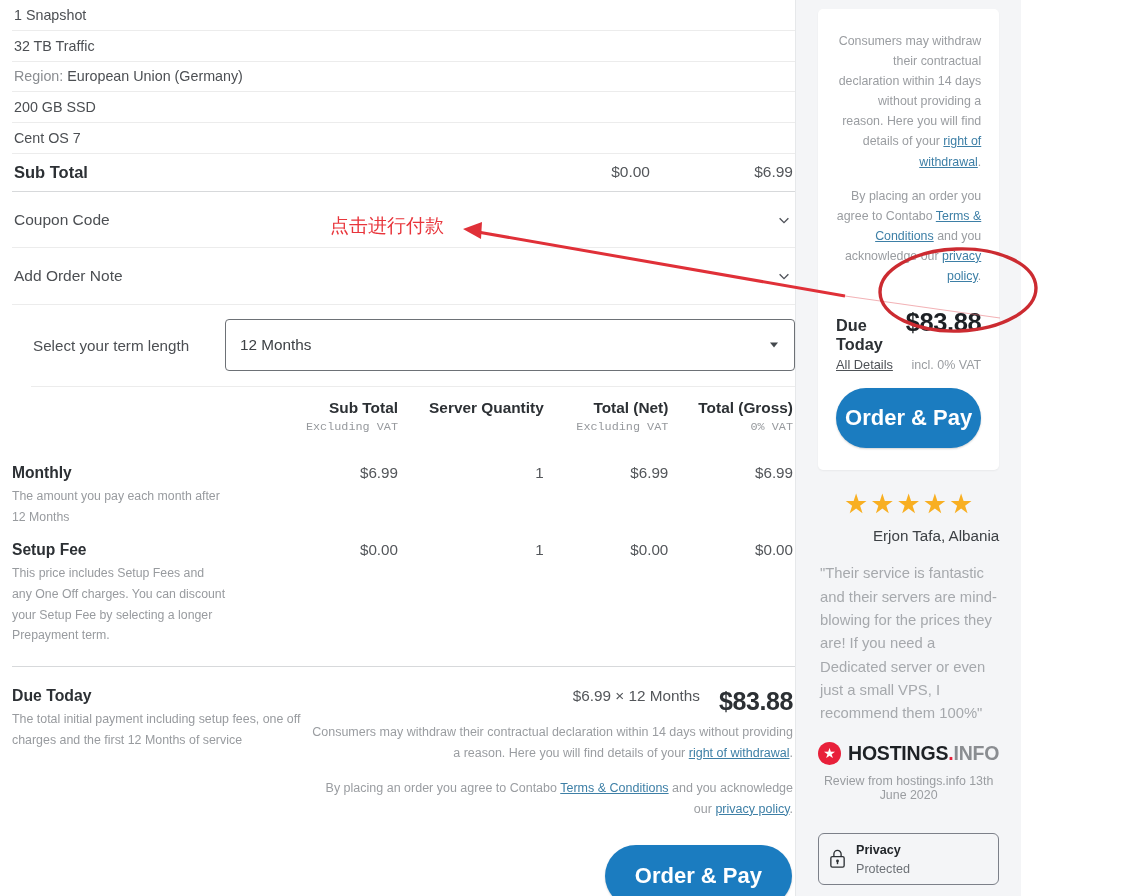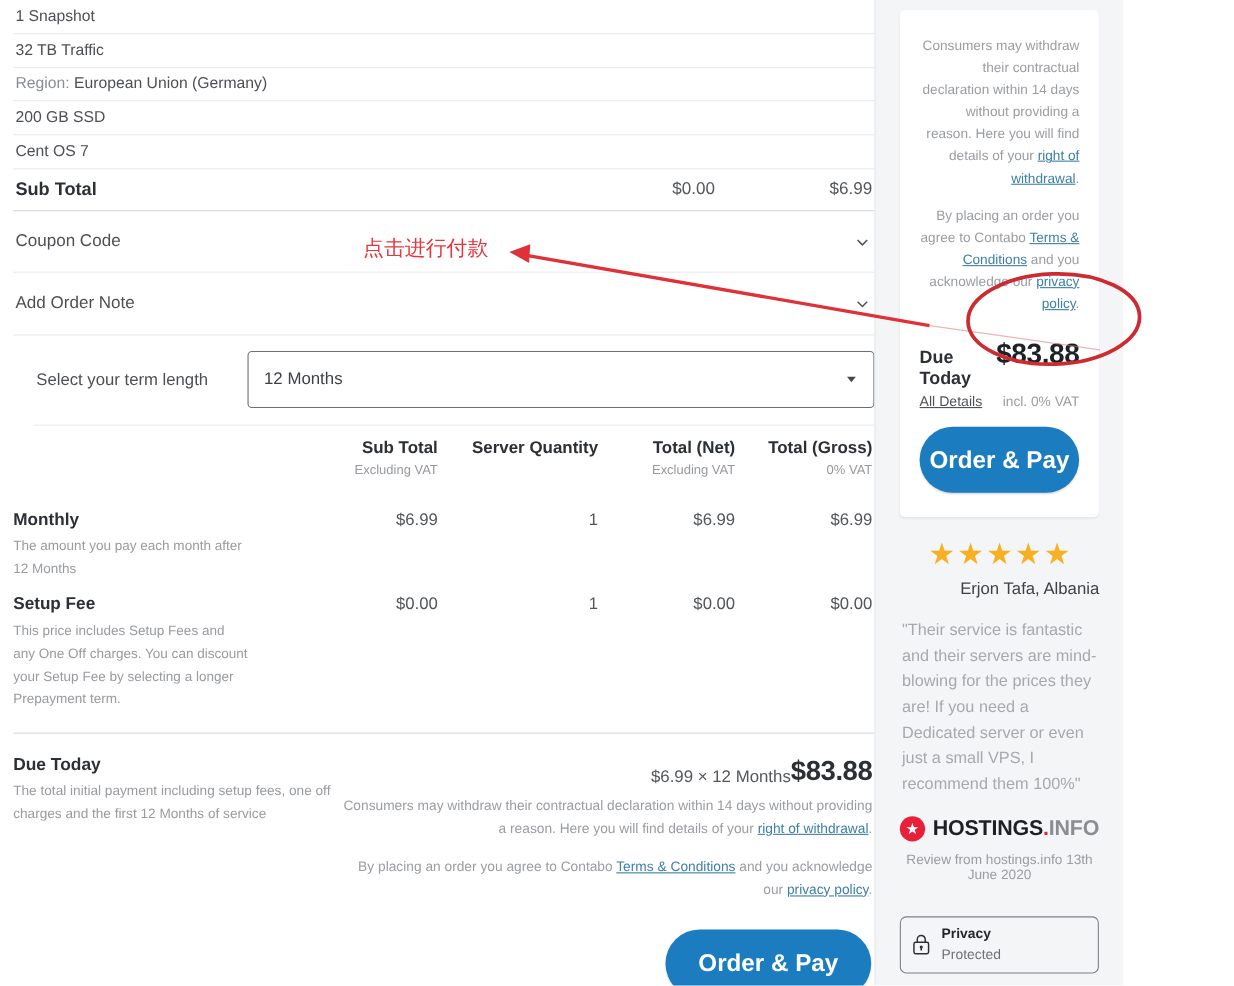--- a/index.html
+++ b/index.html
@@ -101,21 +101,21 @@
 
   
   table.pricing { width: 100%; border-collapse: collapse; margin-top: 4px; }
   table.pricing th { text-align: right; vertical-align: top; padding: 0; }
   table.pricing .th-main {
     font-size: 15.4px; font-weight: bold; color: #2c3034;
     padding-top: 8px; white-space: nowrap;
   }
   table.pricing .th-sub {
     font-size: 11.8px; font-weight: normal; color: #96999d;
-    padding-top: 3px; padding-bottom: 16px; white-space: nowrap;
+    padding-top: 3px; padding-bottom: 16px; white-space: nowrap; font-family: Liberation Mono, monospace;
   }
   .col-desc { width: 268px; }
   .col-sub  { width: 116px; }
   .col-qty  { width: 145px; }
   .col-net  { width: 124px; }
   .col-gross{ width: 126px; padding-right: 2px !important; }
 
   td.cell-num {
     text-align: right; vertical-align: top;
     font-size: 15.2px; color: #53565a;
@@ -131,21 +131,21 @@
 
   
   .due-wrap { display: flex; margin-top: 20px; padding-top: 20px; border-top: 1px solid #d7d9db; }
   .due-left { width: 300px; }
   .due-left .due-title { font-size: 15.8px; font-weight: bold; color: #2c3034; }
   .due-left .due-desc {
     font-size: 12.4px; color: #989b9f; line-height: 1.7; margin-top: 4px;
     max-width: 292px;
   }
   .due-right { flex: 1; text-align: right; padding-right: 2px; }
-  .due-line1 { display: flex; justify-content: flex-end; align-items: flex-end; }
+  .due-line1 { display: flex; justify-content: flex-end; align-items: flex-start; gap: 19px; }
   .due-mult { font-size: 15.3px; color: #53565a; }
   .due-amount { font-size: 25px; font-weight: bold; color: #2c3034; letter-spacing: -0.4px; }
   .due-legal {
     font-size: 12.5px; color: #9a9da1; line-height: 1.67; margin-top: 6px;
   }
   .due-legal a, .link { color: #3d7fa6; text-decoration: underline; }
   .due-legal.second { margin-top: 14px; }
 
   .pay-btn-wrap { display: flex; justify-content: flex-end; padding-right: 3px; margin-top: 26px; }
   .pay-btn {

